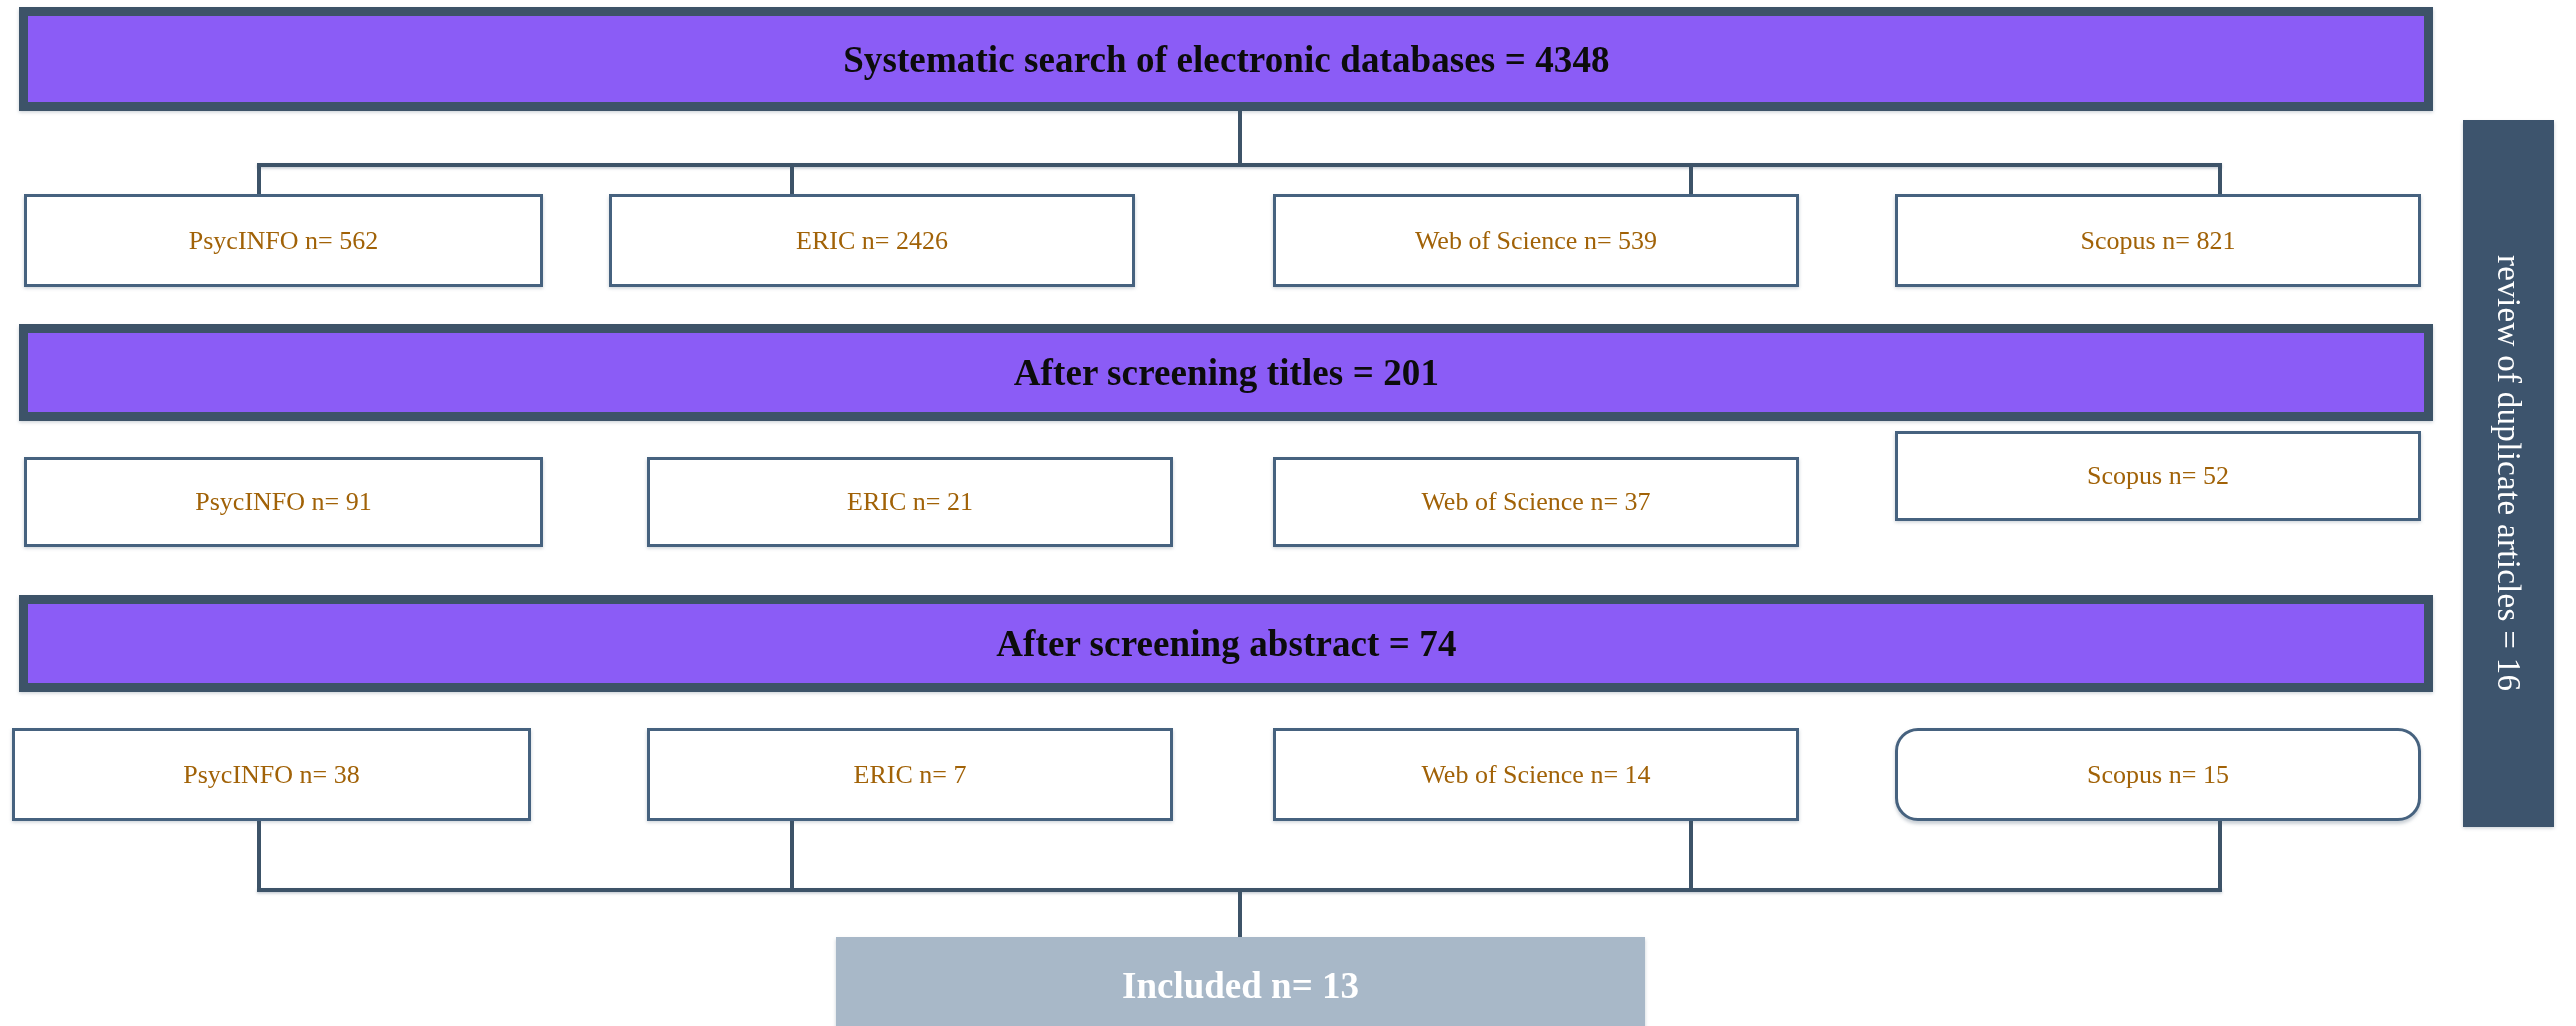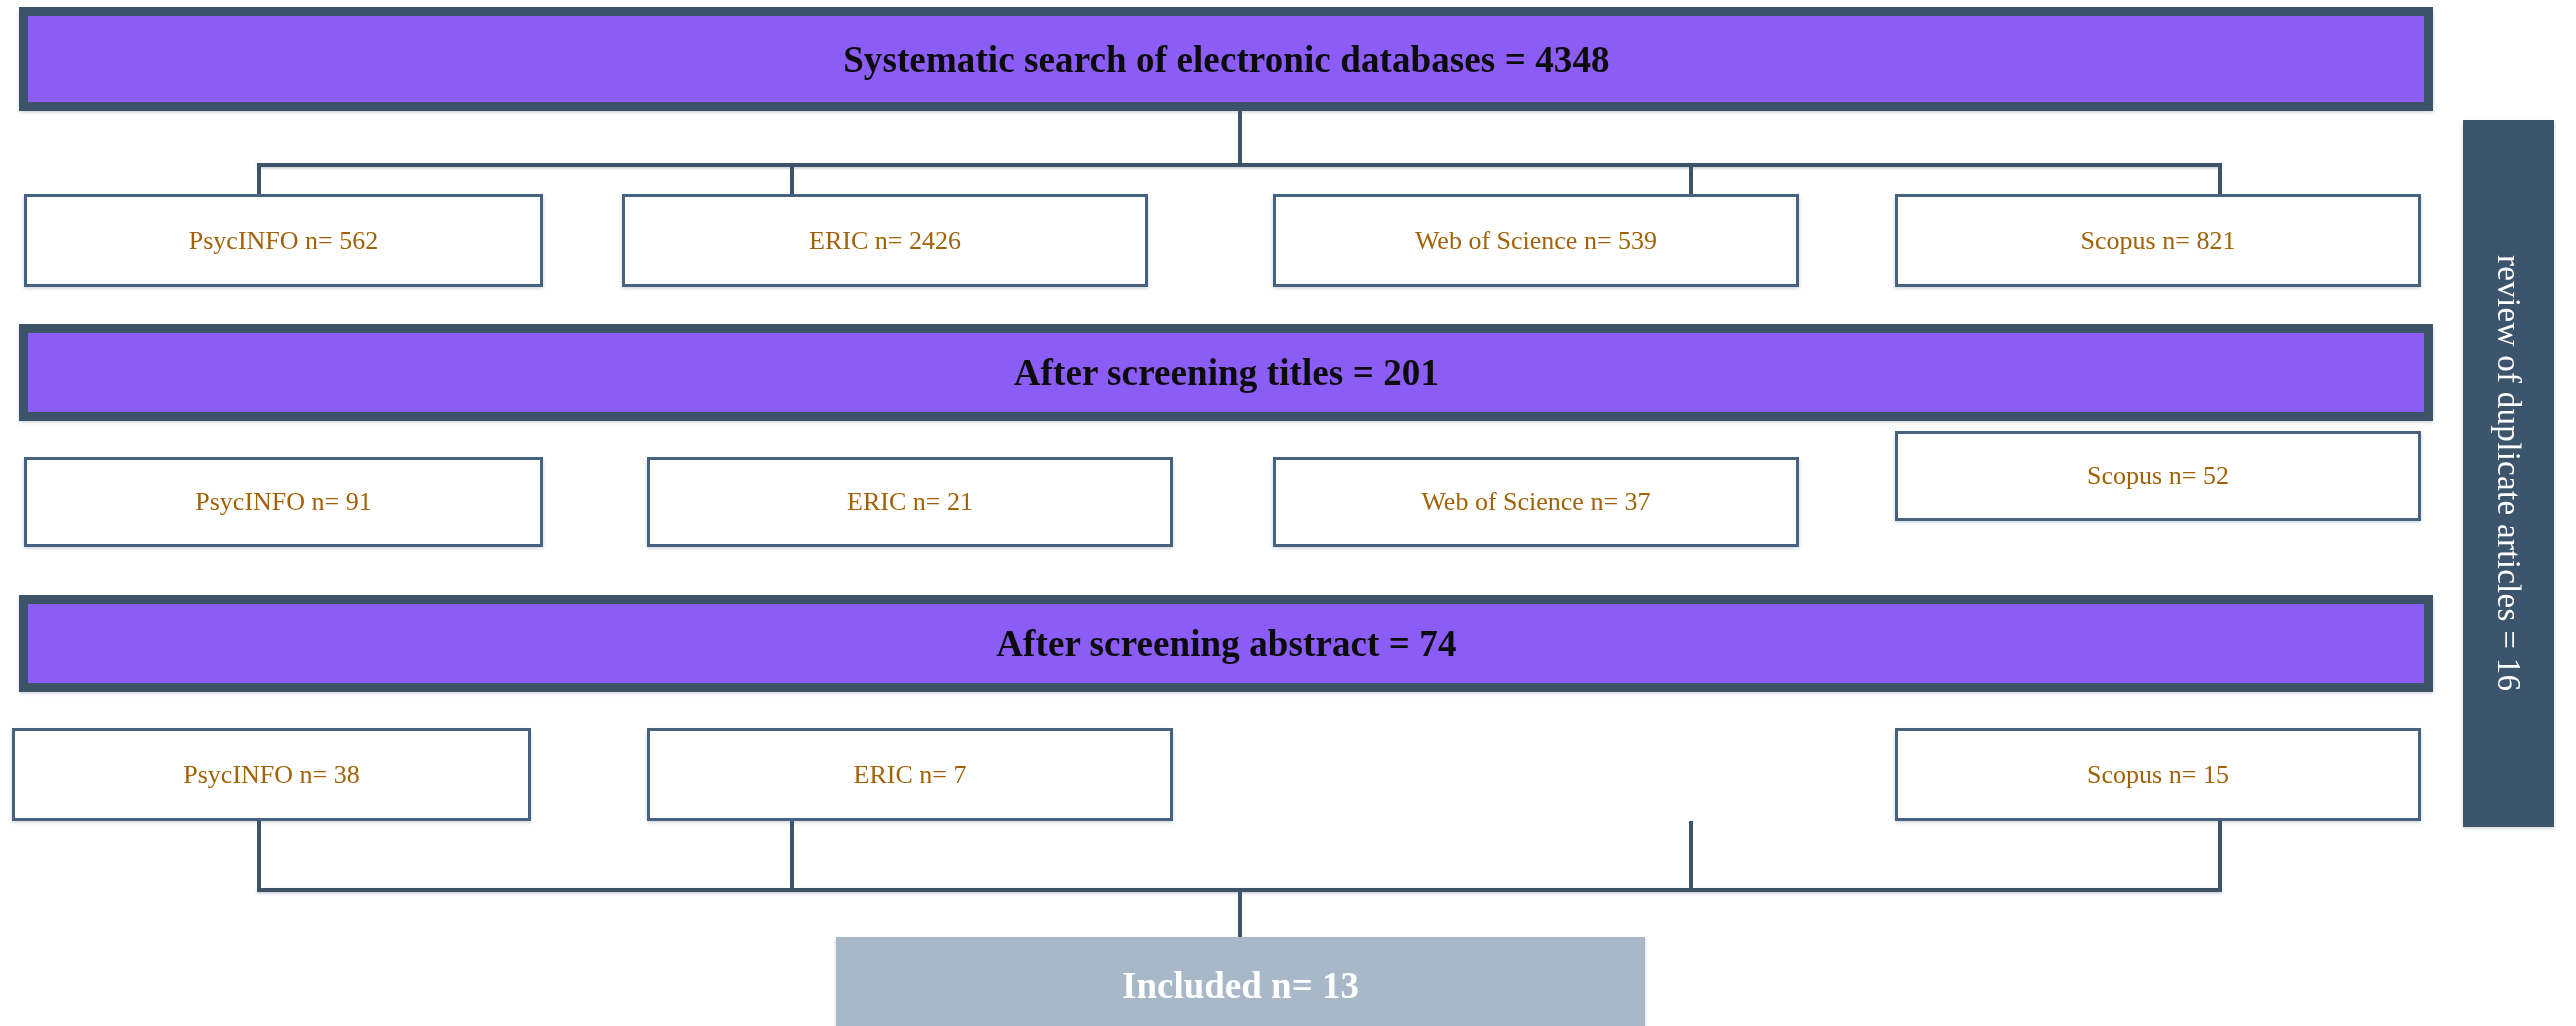--- a/index.html
+++ b/index.html
@@ -119,21 +119,21 @@
   <div class="vline" style="left:1238px; top:111px; width:3.5px; height:54px;"></div>
   <div class="hline" style="left:257px; top:163px; width:1965px; height:3.5px;"></div>
   <div class="vline" style="left:257px; top:163px; height:33px;"></div>
   <div class="vline" style="left:790px; top:163px; height:33px;"></div>
   <div class="vline" style="left:1689px; top:163px; height:33px;"></div>
   <div class="vline" style="left:2218px; top:163px; height:33px;"></div>
 
   <div class="dbbox" style="left:24px; top:194px; width:519px; height:93px;">
     <span class="dbbox-text">PsycINFO n= 562</span>
   </div>
-  <div class="dbbox" style="left:622px; top:194px; width:526px; height:93px;">
+  <div class="dbbox" style="left:609px; top:194px; width:526px; height:93px;">
     <span class="dbbox-text">ERIC n= 2426</span>
   </div>
   <div class="dbbox" style="left:1273px; top:194px; width:526px; height:93px;">
     <span class="dbbox-text">Web of Science n= 539</span>
   </div>
   <div class="dbbox" style="left:1895px; top:194px; width:526px; height:93px;">
     <span class="dbbox-text">Scopus n= 821</span>
   </div>
 
   <div class="banner" style="left:19.4px; top:324px; width:2414px; height:97px;">
@@ -156,21 +156,24 @@
   <div class="banner" style="left:19.4px; top:595px; width:2414px; height:97px;">
     <span class="banner-text">After screening abstract = 74</span>
   </div>
 
   <div class="dbbox" style="left:12px; top:728px; width:519px; height:93px;">
     <span class="dbbox-text">PsycINFO n= 38</span>
   </div>
   <div class="dbbox" style="left:647px; top:728px; width:526px; height:93px;">
     <span class="dbbox-text">ERIC n= 7</span>
   </div>
-  <div class="dbbox" style="left:1895px; top:728px; width:526px; height:93px;">
+  <div class="dbbox" style="left:1273px; top:728px; width:526px; height:93px;">
+    <span class="dbbox-text">Web of Science n= 14</span>
+  </div>
+  <div class="dbbox" style="left:1895px; top:728px; width:526px; height:93px;border-radius:23px;">
     <span class="dbbox-text">Scopus n= 15</span>
   </div>
 
   <div class="vline" style="left:257px; top:821px; height:69px;"></div>
   <div class="vline" style="left:790px; top:821px; height:69px;"></div>
   <div class="vline" style="left:1689px; top:821px; height:69px;"></div>
   <div class="vline" style="left:2218px; top:821px; height:69px;"></div>
   <div class="hline" style="left:257px; top:888px; width:1965px; height:3.5px;"></div>
   <div class="vline" style="left:1238px; top:888px; height:51px;"></div>
 

